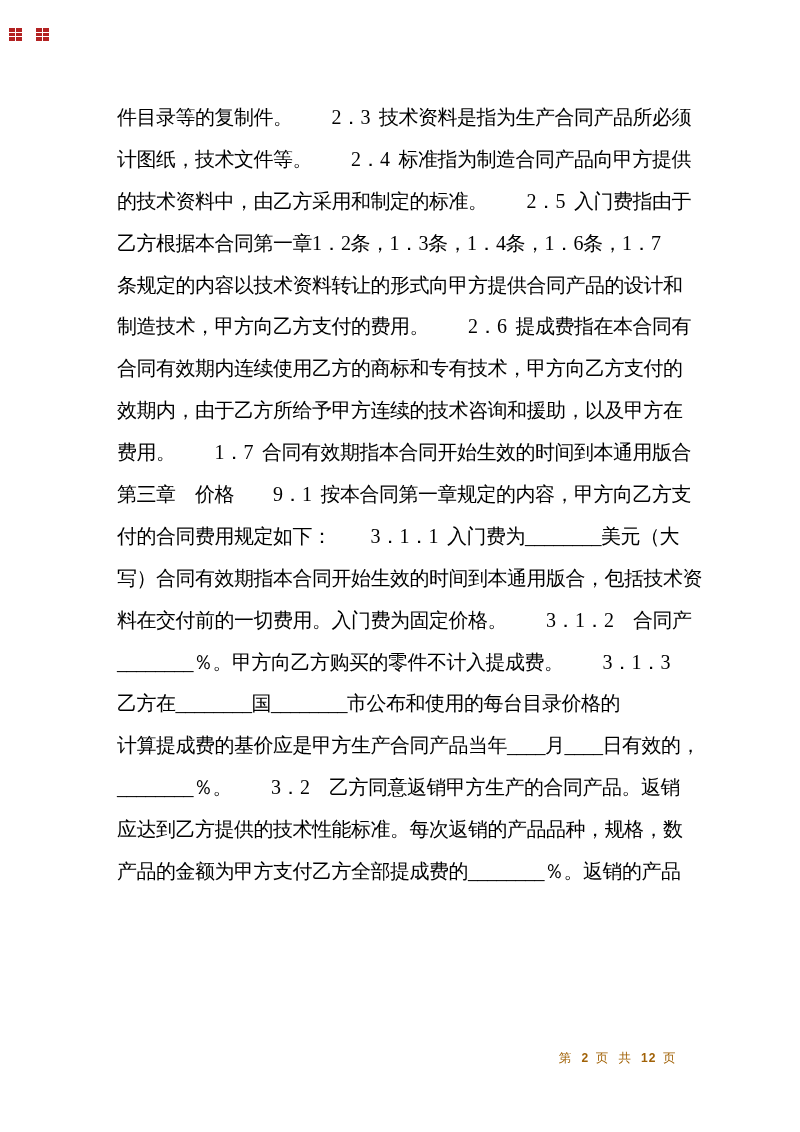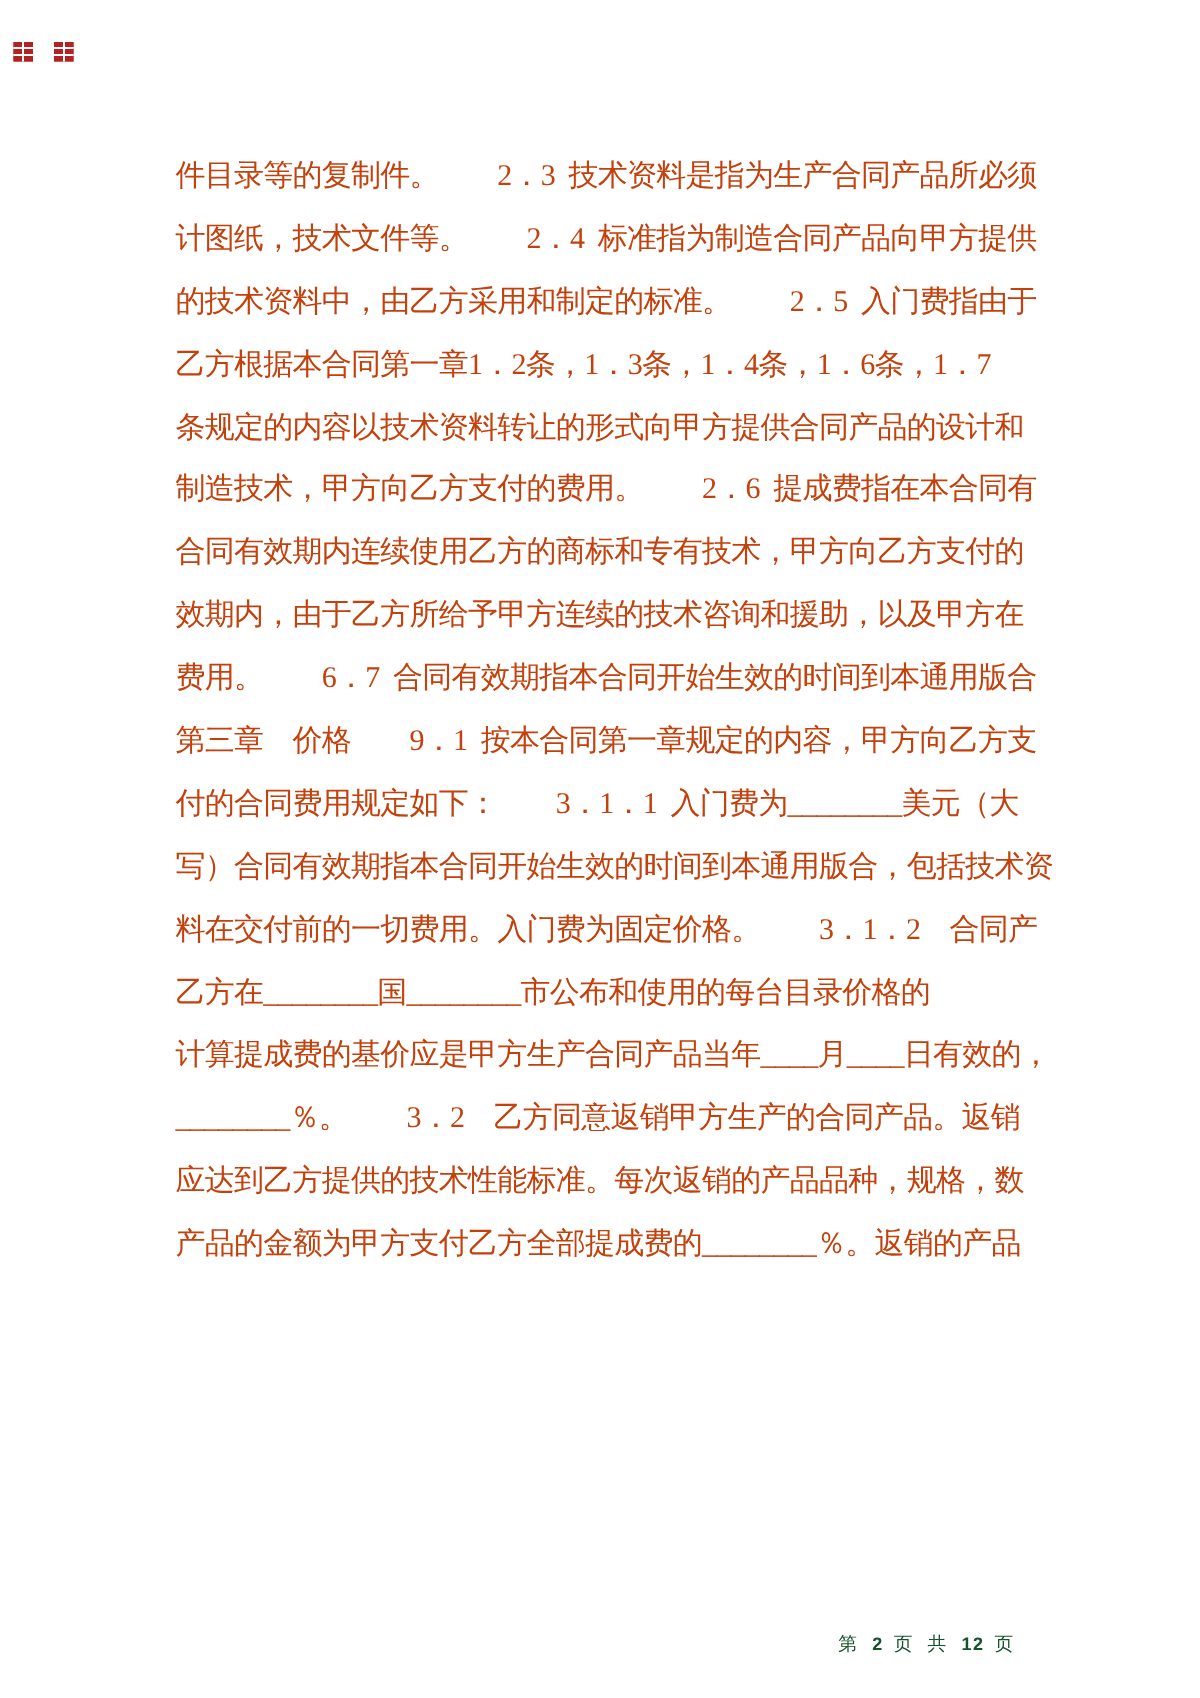--- a/index.html
+++ b/index.html
@@ -31,35 +31,35 @@
       linear-gradient(90deg, transparent 0 44%, #ffffff 44% 56%, transparent 56% 100%),
       linear-gradient(#b32222 0 28%, #ffffff 28% 36%, #b32222 36% 62%, #ffffff 62% 70%, #b32222 70% 100%);
     background-color: #b32222;
   }
   
   .content {
     position: absolute;
     left: 117px;
     top: 97px;
     width: 600px;
-    color: #c2410c;
+    color: #000000;
     font-size: 20px;
     letter-spacing: -0.5px;
     line-height: 41.9px;
   }
   .line {
     white-space: pre;
     height: 41.9px;
   }
   
   .footer {
     position: absolute;
-    top: 1088px;
+    top: 1050px;
     right: 121px;
-    color: #14532d;
+    color: #a16207;
     font-size: 12.5px;
     letter-spacing: 3.5px;
     font-family: "Liberation Serif", "DejaVu Serif", serif;
     white-space: pre;
   }
   .footer .num {
     font-family: "Liberation Sans", "DejaVu Sans", sans-serif;
     font-weight: 700;
     font-size: 12px;
     letter-spacing: 1px;
@@ -77,25 +77,26 @@
 
   <div class="content">
       <div class="line">件目录等的复制件。　　2．3  技术资料是指为生产合同产品所必须</div>
       <div class="line">计图纸，技术文件等。　　2．4  标准指为制造合同产品向甲方提供</div>
       <div class="line">的技术资料中，由乙方采用和制定的标准。　　2．5  入门费指由于</div>
       <div class="line">乙方根据本合同第一章1．2条，1．3条，1．4条，1．6条，1．7</div>
       <div class="line">条规定的内容以技术资料转让的形式向甲方提供合同产品的设计和</div>
       <div class="line">制造技术，甲方向乙方支付的费用。　　2．6  提成费指在本合同有</div>
       <div class="line">合同有效期内连续使用乙方的商标和专有技术，甲方向乙方支付的</div>
       <div class="line">效期内，由于乙方所给予甲方连续的技术咨询和援助，以及甲方在</div>
-      <div class="line">费用。　　6．7  合同有效期指本合同开始生效的时间到本通用版合</div>
+      <div class="line">费用。　　1．7  合同有效期指本合同开始生效的时间到本通用版合</div>
       <div class="line">第三章　价格　　9．1  按本合同第一章规定的内容，甲方向乙方支</div>
       <div class="line">付的合同费用规定如下：　　3．1．1  入门费为________美元（大</div>
       <div class="line">写）合同有效期指本合同开始生效的时间到本通用版合，包括技术资</div>
       <div class="line">料在交付前的一切费用。入门费为固定价格。　　3．1．2　合同产</div>
+      <div class="line">________％。甲方向乙方购买的零件不计入提成费。　　3．1．3</div>
       <div class="line">乙方在________国________市公布和使用的每台目录价格的</div>
       <div class="line">计算提成费的基价应是甲方生产合同产品当年____月____日有效的，</div>
       <div class="line">________％。　　3．2　乙方同意返销甲方生产的合同产品。返销</div>
       <div class="line">应达到乙方提供的技术性能标准。每次返销的产品品种，规格，数</div>
       <div class="line">产品的金额为甲方支付乙方全部提成费的________％。返销的产品</div>
     </div>
 
   <div class="footer"><span>第 </span><span class="num">2</span><span> 页 </span><span>共 </span><span class="num">12</span><span> 页</span></div>
 
 </div>

